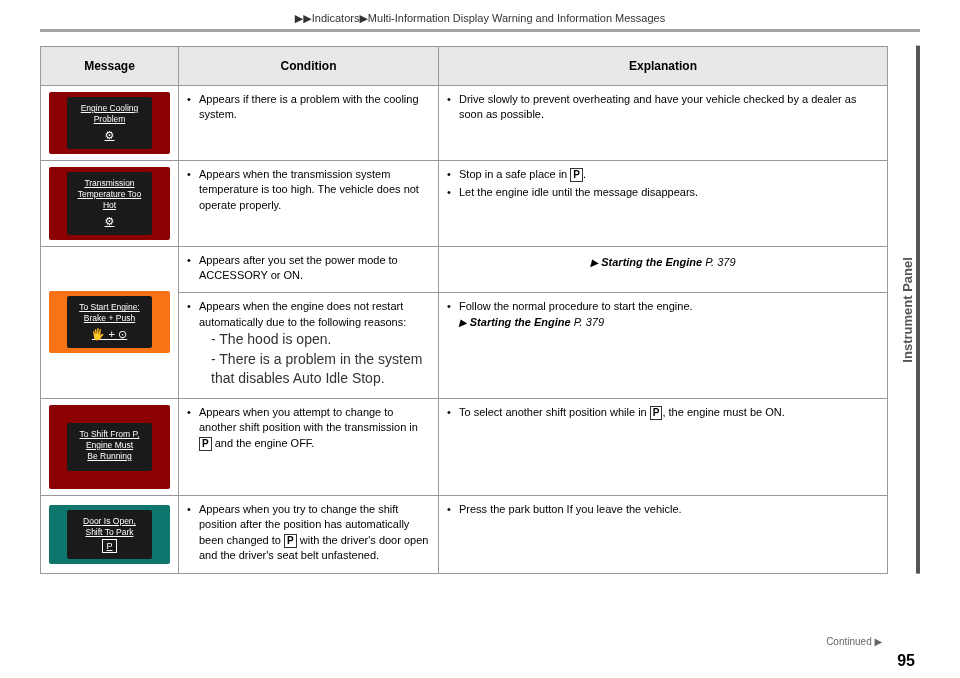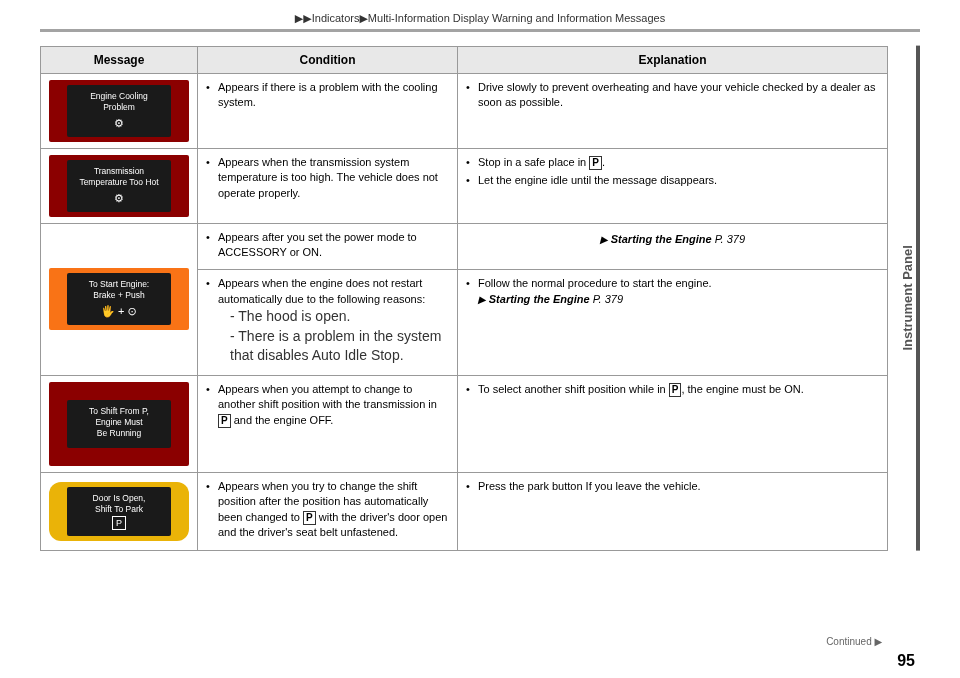--- a/index.html
+++ b/index.html
@@ -49,21 +49,21 @@
 
     table {
       width: 100%;
       border-collapse: collapse;
       border: 1px solid #999;
     }
 
     thead th {
       background: #e8e8e8;
       border: 1px solid #999;
-      padding: 6px 10px;
+      padding: 12px 10px;
       font-size: 12px;
       font-weight: bold;
       text-align: center;
     }
 
     td {
       border: 1px solid #999;
       vertical-align: top;
       padding: 6px 8px;
       font-size: 11px;
@@ -86,23 +86,24 @@
 
     .msg-display {
       background: #1a1a1a;
       border: none;
       border-radius: 2px;
       padding: 6px 8px;
       color: #fff;
       font-size: 9px;
       text-align: center;
       display: inline-block;
-      width: 104px;
+      width: 85px;
       min-height: 45px;
       line-height: 1.3;
+      text-decoration: underline;
     }
 
     .msg-display .msg-title {
       font-size: 8.5px;
       color: #fff;
       display: block;
       margin-bottom: 3px;
     }
 
     .msg-display .msg-icon {
@@ -204,22 +205,22 @@
       padding: 5px;
     }
 
     .shift-bg {
       background: #8B0000;
       border-radius: 2px;
       padding: 18px;
     }
 
     .door-bg {
-      background: #eab308;
-      border-radius: 12px;
+      background: #0f766e;
+      border-radius: 2px;
       padding: 5px;
     }
   </style>
 </head>
 <body>
 
 <div class="page-header">
   <span>▶▶Indicators▶Multi-Information Display Warning and Information Messages</span>
 </div>
 

